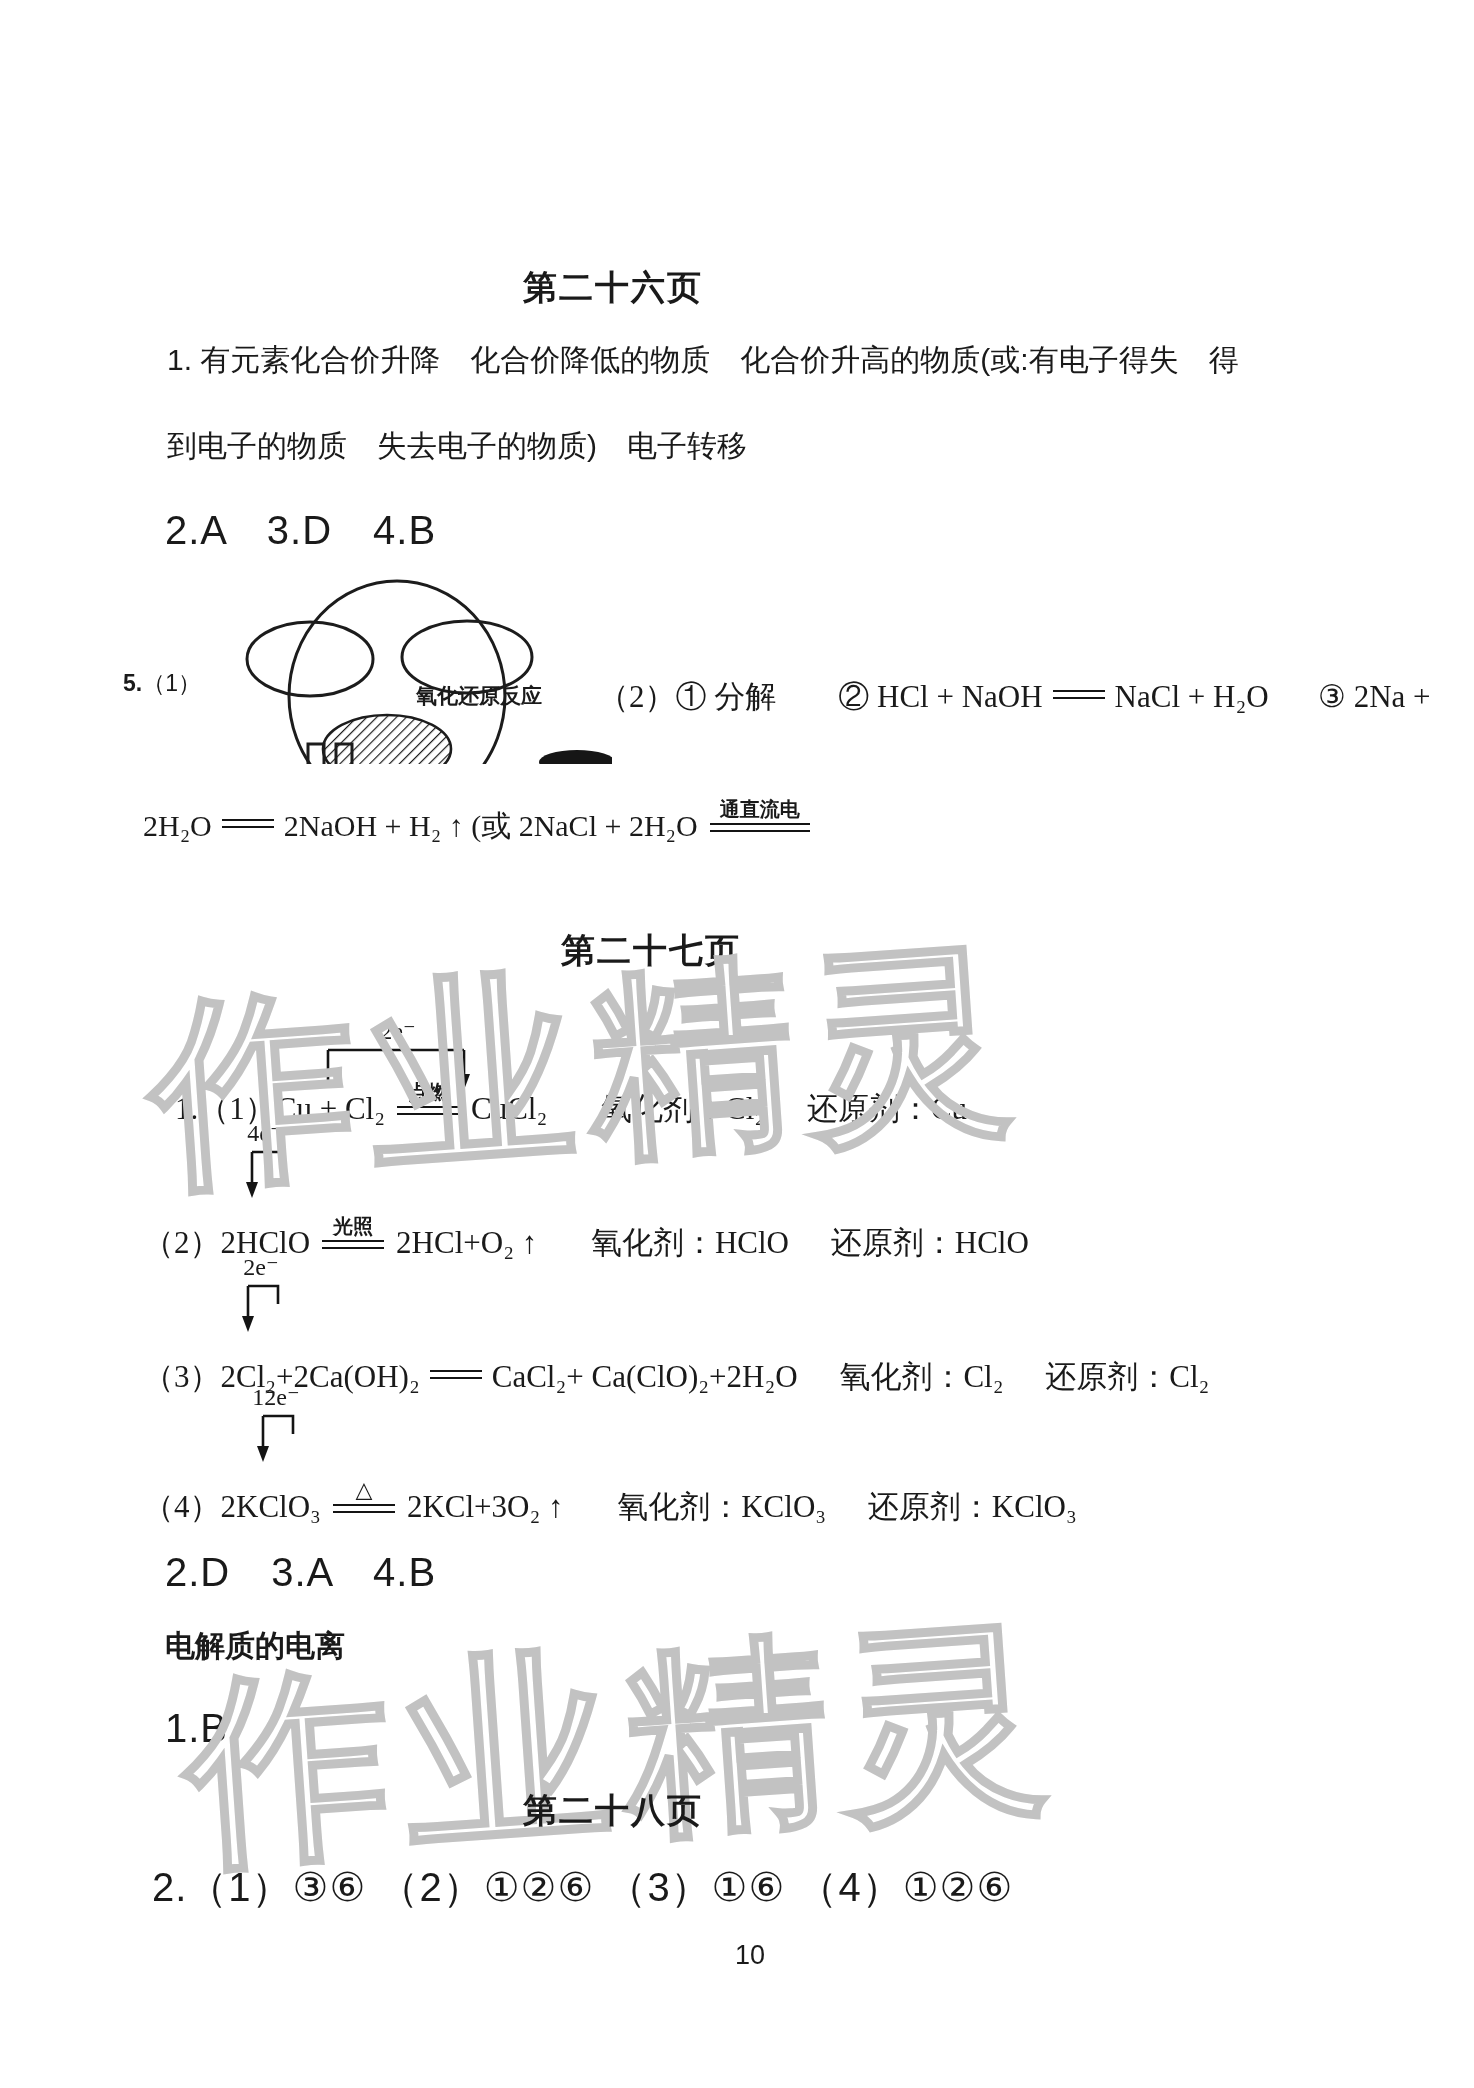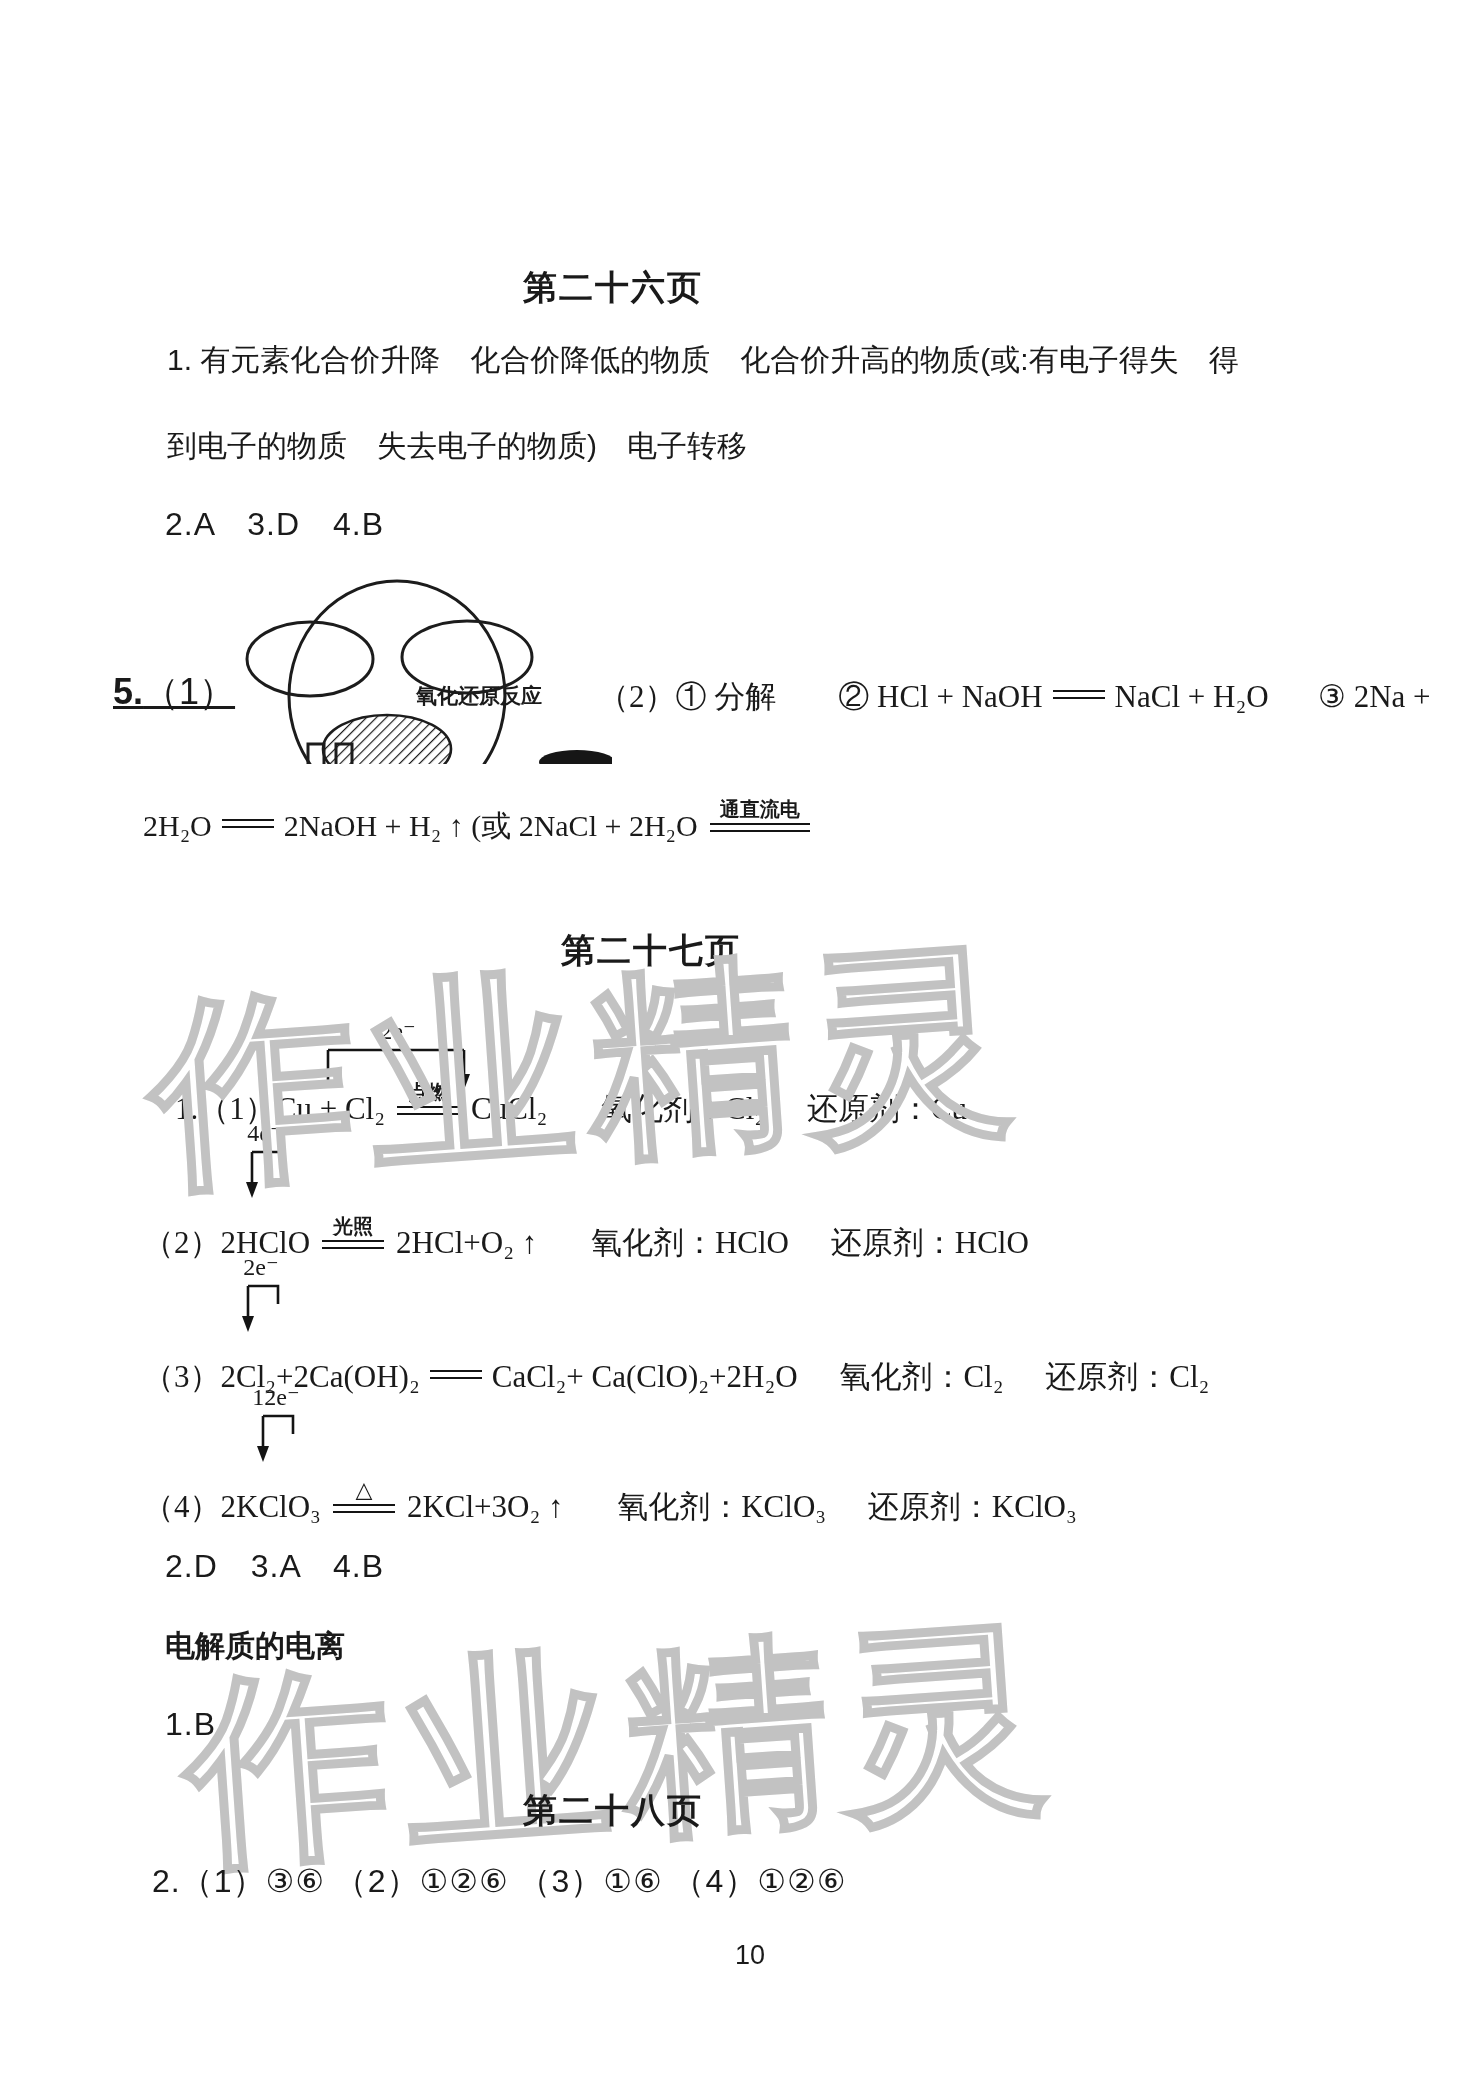--- a/index.html
+++ b/index.html
@@ -4,21 +4,21 @@
 <style>
   html,body{margin:0;padding:0;}
   body{
     width:1474px;height:2088px;position:relative;background:#ffffff;
     font-family:"Liberation Sans","DejaVu Sans",sans-serif;color:#1a1a1a;
     overflow:hidden;
   }
   .abs{position:absolute;white-space:nowrap;}
   .heading{left:0;width:1226px;text-align:center;font-size:34px;font-weight:bold;letter-spacing:2px;}
   .cjk{font-size:30px;}
-  .answers{font-size:32px;letter-spacing:1px;}
+  .answers{font-size:40px;letter-spacing:1px;}
   .formula{font-family:"Liberation Serif","DejaVu Serif",serif;font-size:31px;}
   .bold{font-weight:bold;}
   
   .dl{display:inline-block;width:52px;height:5px;border-top:2.4px solid #141414;
       border-bottom:2.4px solid #141414;margin:0 10px;vertical-align:8px;}
   
   .ceq{display:inline-block;position:relative;width:62px;height:10px;vertical-align:6px;margin:0 12px;}
   .ceq .bar{position:absolute;left:0;right:0;top:3px;height:5px;
             border-top:2.4px solid #141414;border-bottom:2.4px solid #141414;}
   .ceq .cond{position:absolute;bottom:10px;left:50%;transform:translateX(-50%);
@@ -45,21 +45,21 @@
 <body>
 
 <div class="wm" style="left:150px;top:962px;">作业精灵</div>
 <div class="wm" style="left:185px;top:1640px;">作业精灵</div>
 
 <div class="abs heading content" style="top:265px;">第二十六页</div>
 <div class="abs cjk content" style="left:167px;top:340px;">1. 有元素化合价升降　化合价降低的物质　化合价升高的物质(或:有电子得失　得</div>
 <div class="abs cjk content" style="left:167px;top:426px;">到电子的物质　失去电子的物质)　电子转移</div>
 <div class="abs answers content" style="left:165px;top:503px;">2.A　3.D　4.B</div>
 
-<div class="abs content" style="left:113px;top:668px;font-size:36px;text-decoration:underline;">
+<div class="abs content" style="left:123px;top:668px;font-size:23px;">
   <span class="bold">5.</span><span>（1）</span>
 </div>
 
 <div class="diagram content">
   <svg width="380" height="190" viewBox="0 0 380 190">
     <defs>
       <pattern id="hatch" patternUnits="userSpaceOnUse" width="7" height="7" patternTransform="rotate(45)">
         <line x1="0" y1="0" x2="0" y2="7" stroke="#1c1c1c" stroke-width="2.4"></line>
       </pattern>
     </defs>

